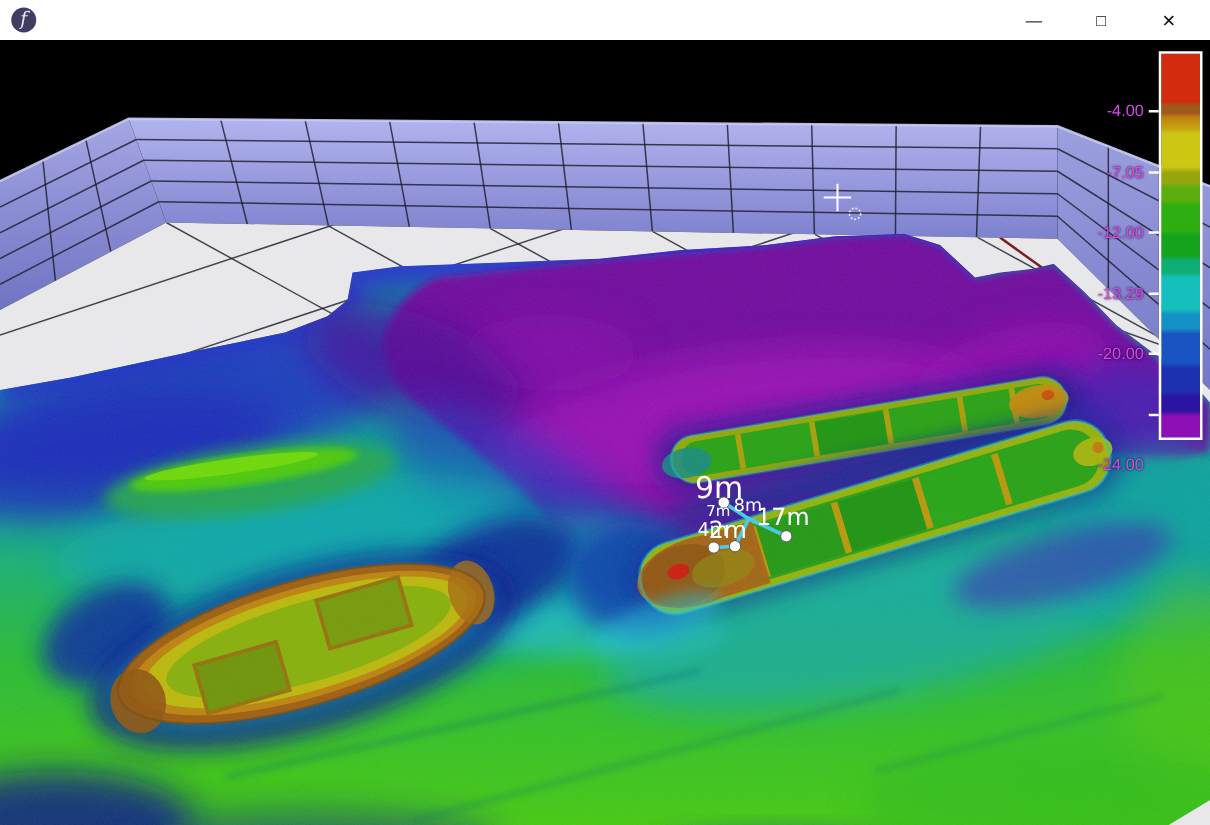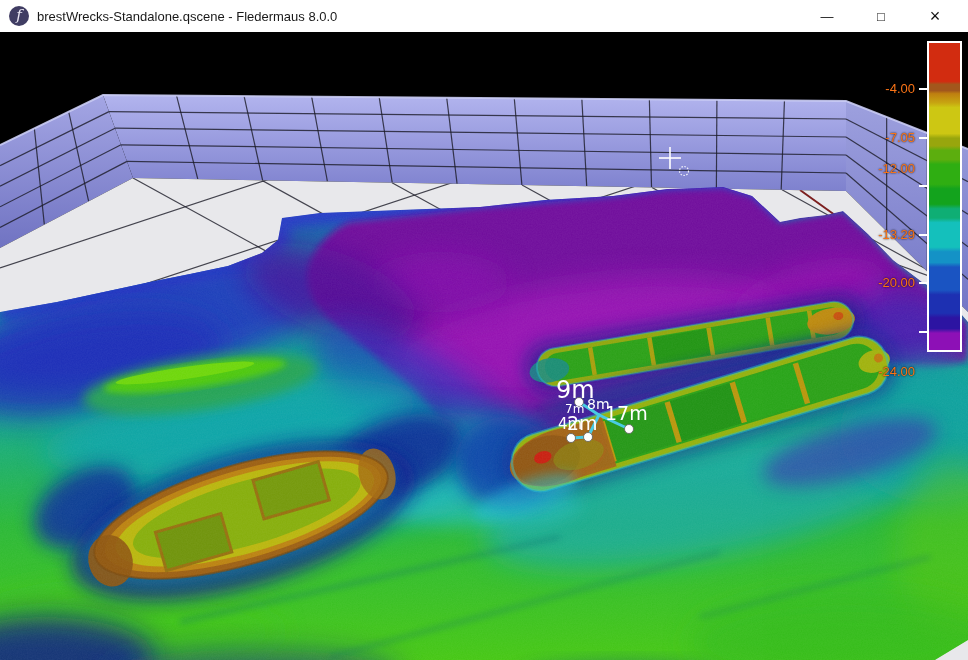--- a/index.html
+++ b/index.html
@@ -27,34 +27,33 @@
   .scalebar-gradient{position:absolute;top:0;right:0;width:31px;height:307px;
       border:2px solid #ffffff;
       background:linear-gradient(to bottom,
         #d22c10 0%, #d22c10 12.5%, #a2571c 13.5%, #a2571c 15.5%, #bf7f10 16.5%,
         #c7a511 19.5%, #cdc713 21%, #cdc713 29.5%, #98a60d 31%, #98a60d 33.5%,
         #5cae0e 35%, #5cae0e 38%, #2fae12 39.5%, #2fae12 46%, #13a31d 47.5%,
         #13a31d 52.5%, #0fae74 54%, #0fae74 57%, #14c0bc 58.5%, #14c0bc 66.5%,
         #1492c6 68%, #1492c6 71.5%, #1a54c2 73%, #1a54c2 80.5%, #1d30b2 82%,
         #1d30b2 88%, #2c14a2 89.5%, #2c14a2 93%, #8d10b6 94.5%, #8d10b6 100%);}
   .cb-tick{position:absolute;right:35px;width:8px;height:2px;background:#ffffff;}
-  .cb-label{position:absolute;right:47px;width:60px;text-align:right;color:#f97316;
+  .cb-label{position:absolute;right:47px;width:60px;text-align:right;color:#d946ef;
             font-size:13px;line-height:16px;text-shadow:0 0 2px #000;}
   .measure-label{fill:#ffffff;font-family:"DejaVu Sans",sans-serif;}
 </style>
 </head>
 <body>
 
 <div class="window">
 
   <div class="titlebar">
     <div class="app-icon">
       <span>f</span>
     </div>
-    <div class="win-title">brestWrecks-Standalone.qscene - Fledermaus 8.0.0</div>
     <div class="win-buttons">
       <button class="win-btn min">—</button>
       <button class="win-btn max">□</button>
       <button class="win-btn close">×</button>
     </div>
   </div>
 
   <div class="viewport">
     <svg id="scene" width="968" height="628" viewBox="0 0 968 628">
       <defs>
@@ -287,21 +286,21 @@
     </svg>
 
     <div class="scalebar-wrap">
       <div class="scalebar-gradient"></div>
       <div id="cb-ticks">
           <div class="cb-tick" style="top: 47px;"></div>
           <div class="cb-label" style="top: 40px;">-4.00</div>
           <div class="cb-tick" style="top: 95.5px;"></div>
           <div class="cb-label" style="top: 88.5px;">-7.05</div>
           <div class="cb-tick" style="top: 144px;"></div>
-          <div class="cb-label" style="top: 120px;">-12.00</div>
+          <div class="cb-label" style="top: 137px;">-12.00</div>
           <div class="cb-tick" style="top: 192.5px;"></div>
           <div class="cb-label" style="top: 185.5px;">-13.29</div>
           <div class="cb-tick" style="top: 241px;"></div>
           <div class="cb-label" style="top: 234px;">-20.00</div>
           <div class="cb-tick" style="top: 289.5px;"></div>
           <div class="cb-label" style="top: 282.5px; margin-top: 40px;">-24.00</div>
         </div>
     </div>
   </div>
 </div>

